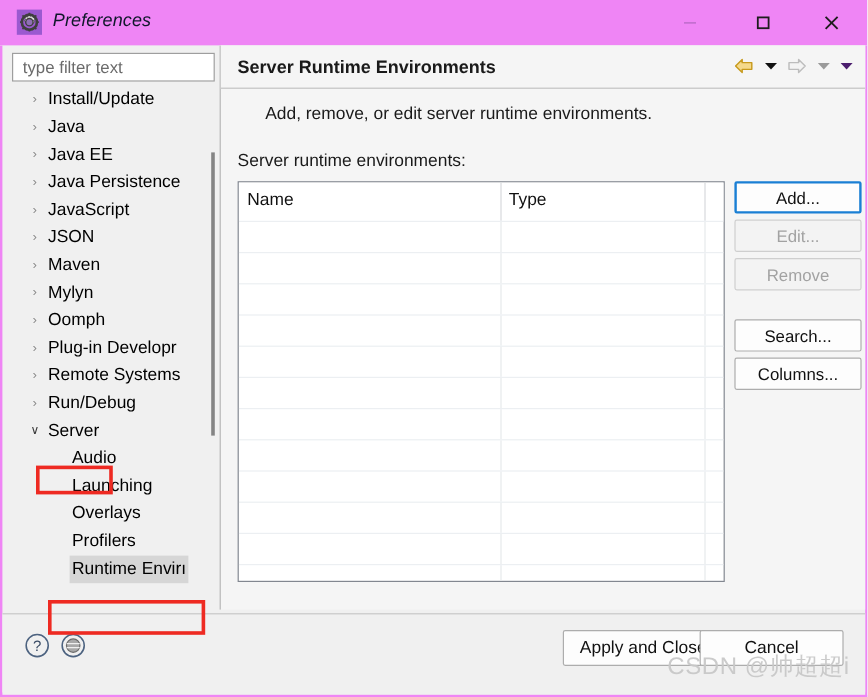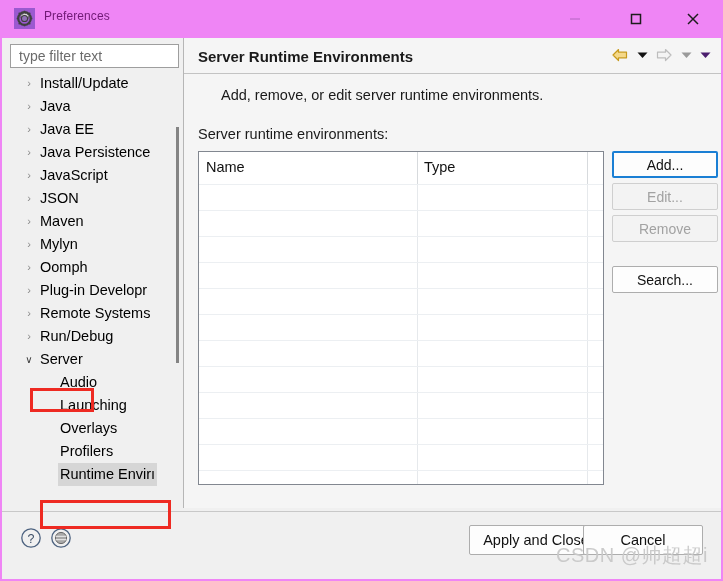--- a/index.html
+++ b/index.html
@@ -35,24 +35,25 @@
     background: #9b59d0;
     box-sizing: border-box;
     display: flex;
     align-items: center;
     justify-content: center;
   }
   .title-icon svg { display:block; }
   .title-text {
     position: absolute;
     left: 44px; top: 9px;
-    font-size: 12px;
-    color: #701a75;
+    font-size: 15px;
+    color: #0f172a;
     letter-spacing: 0.1px;
     white-space: nowrap;
+    font-style: italic;
   }
   .winbtn {
     position: absolute;
     top: 0;
     width: 46px; height: 38px;
     display: flex;
     align-items: center;
     justify-content: center;
     cursor: default;
   }
@@ -565,20 +566,21 @@
               <div class="colsep" style="left: 388px;"></div>
             </div>
           </div>
       </div>
 
       <div class="side-buttons" id="side-buttons">
           <button class="btn focused">Add...</button>
           <button class="btn disabled">Edit...</button>
           <button class="btn disabled">Remove</button>
           <button class="btn gap-top">Search...</button>
+          <button class="btn">Columns...</button>
         </div>
     </div>
 
     <div class="bottom-bar">
       <div class="helpicon">
         <svg width="22" height="22" viewBox="0 0 22 22">
           <circle cx="11" cy="11" r="9.2" fill="#f0f0f0" stroke="#4d6380" stroke-width="1.3"></circle>
           <text x="11" y="15.8" font-family="Liberation Sans, sans-serif" font-size="12.5" fill="#3b4d66" text-anchor="middle">?</text>
         </svg>
       </div>

